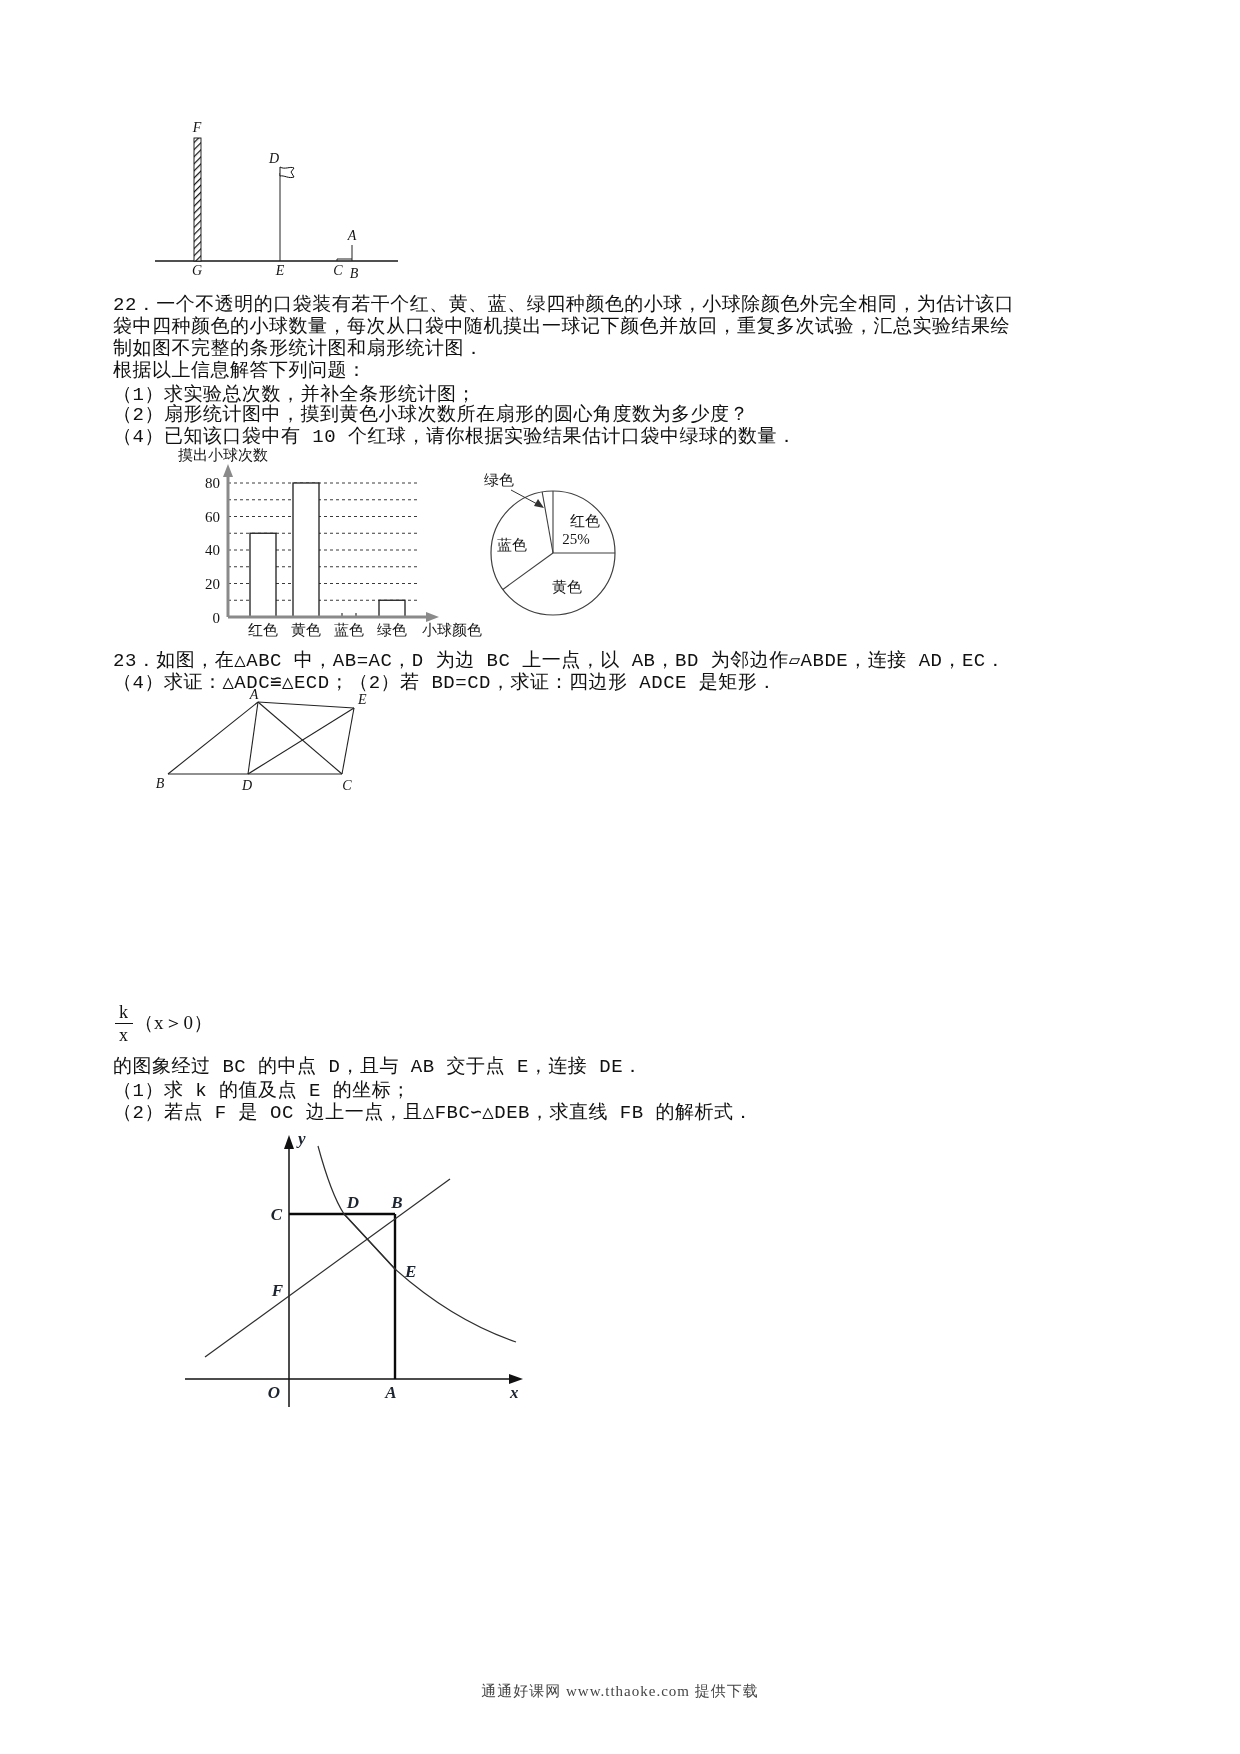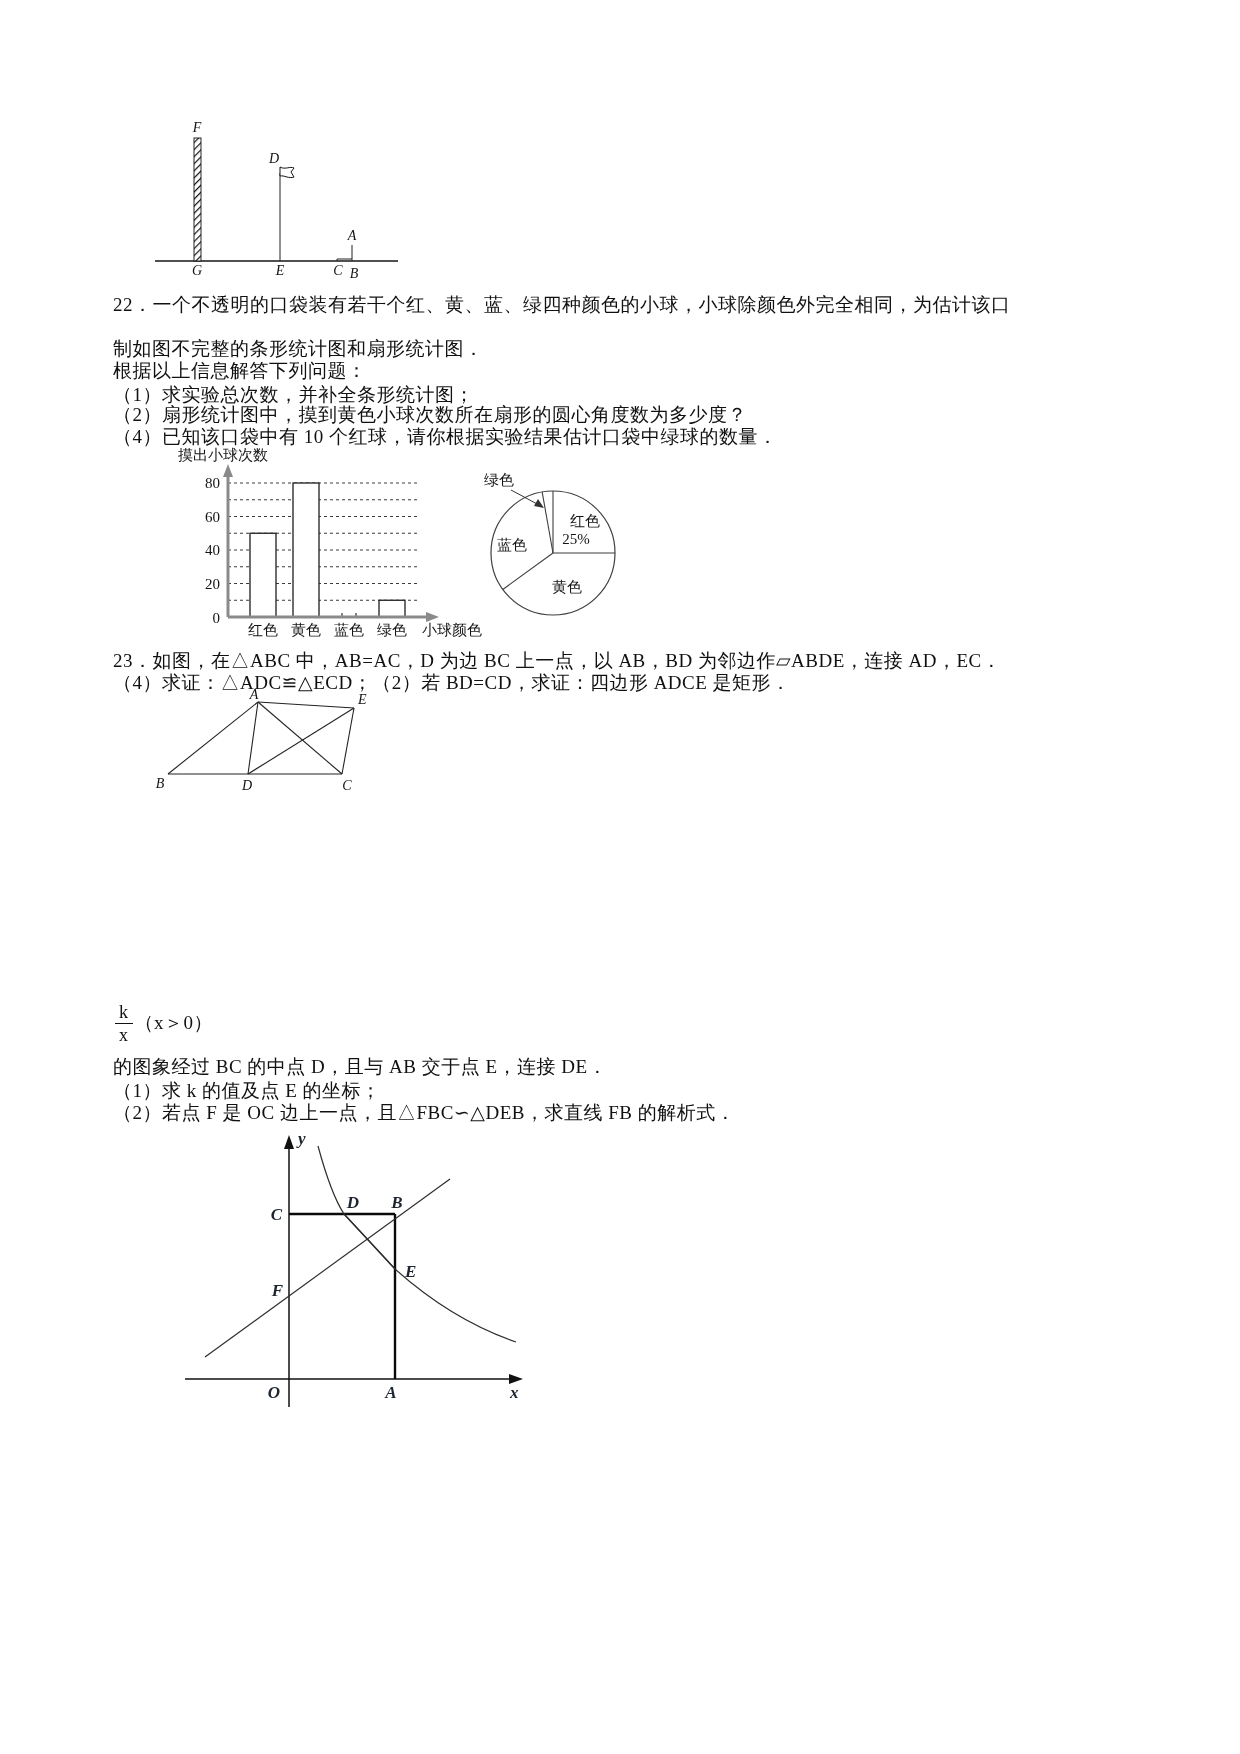--- a/index.html
+++ b/index.html
@@ -1,18 +1,18 @@
 <!DOCTYPE html>
 <html><head>
 <meta charset="utf-8">
 <style>
   html,body{margin:0;padding:0;background:#e8e8e8;}
   .page{position:relative;width:1240px;height:1754px;background:#ffffff;margin:0 auto;
         font-family:"Liberation Serif",serif;color:#111;overflow:hidden;}
-  .tline{position:absolute;white-space:nowrap;font-size:19px;letter-spacing:.5px;line-height:22px;}
+  .tline{position:absolute;white-space:nowrap;font-size:19px;letter-spacing:.5px;line-height:22px;font-family:Liberation Mono, monospace;}
   .q24row{position:absolute;display:flex;align-items:center;white-space:nowrap;font-size:19px;letter-spacing:.5px;}
   .frac{display:inline-flex;flex-direction:column;align-items:center;line-height:1;margin:0 2px;}
   .frac .num{padding:0 4px 2px 4px;font-size:18px;}
   .frac .den{padding:2px 4px 0 4px;font-size:18px;}
   .frac .fbar{align-self:stretch;border-top:1.8px solid #111;height:0;}
   .footer{position:absolute;left:0;right:0;text-align:center;font-size:15px;color:#454545;letter-spacing:1px;}
   svg{position:absolute;overflow:visible;}
   svg text{fill:#141414;}
   .pt{font:italic 14px "Liberation Serif",serif;}
   .pt2{font:italic 17px "Liberation Serif",serif;font-weight:bold;fill:#1c2430;}
@@ -52,20 +52,21 @@
     <text class="pt" x="57" y="14" text-anchor="middle">F</text>
     <text class="pt" x="134" y="45" text-anchor="middle">D</text>
     <text class="pt" x="212" y="122" text-anchor="middle">A</text>
     <text class="pt" x="57" y="157" text-anchor="middle">G</text>
     <text class="pt" x="140" y="157" text-anchor="middle">E</text>
     <text class="pt" x="198" y="157" text-anchor="middle">C</text>
     <text class="pt" x="214" y="160" text-anchor="middle">B</text>
   </svg>
 
   <div class="tline" style="left:113px;top:294px">22．一个不透明的口袋装有若干个红、黄、蓝、绿四种颜色的小球，小球除颜色外完全相同，为估计该口</div>
+  <div class="tline" style="left:113px;top:316px">袋中四种颜色的小球数量，每次从口袋中随机摸出一球记下颜色并放回，重复多次试验，汇总实验结果绘</div>
   <div class="tline" style="left:113px;top:338px">制如图不完整的条形统计图和扇形统计图．</div>
   <div class="tline" style="left:113px;top:360px">根据以上信息解答下列问题：</div>
   <div class="tline" style="left:113px;top:384px">（1）求实验总次数，并补全条形统计图；</div>
   <div class="tline" style="left:113px;top:404px">（2）扇形统计图中，摸到黄色小球次数所在扇形的圆心角度数为多少度？</div>
   <div class="tline" style="left:113px;top:426px">（4）已知该口袋中有 10 个红球，请你根据实验结果估计口袋中绿球的数量．</div>
 
   <svg style="left:168px;top:444px" width="330" height="210" viewBox="0 0 330 210">
     <text class="axis-label" x="10" y="16">摸出小球次数</text>
     <g id="bar-plot">
         <line x1="60" y1="156.25" x2="250" y2="156.25" class="grid"></line>
@@ -165,14 +166,15 @@
     <text class="pt2" x="350" y="276">x</text>
     <text class="pt2" x="122" y="98" text-anchor="end">C</text>
     <text class="pt2" x="193" y="86" text-anchor="middle">D</text>
     <text class="pt2" x="237" y="86" text-anchor="middle">B</text>
     <text class="pt2" x="245" y="155">E</text>
     <text class="pt2" x="123" y="174" text-anchor="end">F</text>
     <text class="pt2" x="120" y="276" text-anchor="end">O</text>
     <text class="pt2" x="231" y="276" text-anchor="middle">A</text>
   </svg>
 
+  <div class="footer" style="top:1682px">通通好课网  www.tthaoke.com 提供下载</div>
 
 </div>
 
 </body></html>

